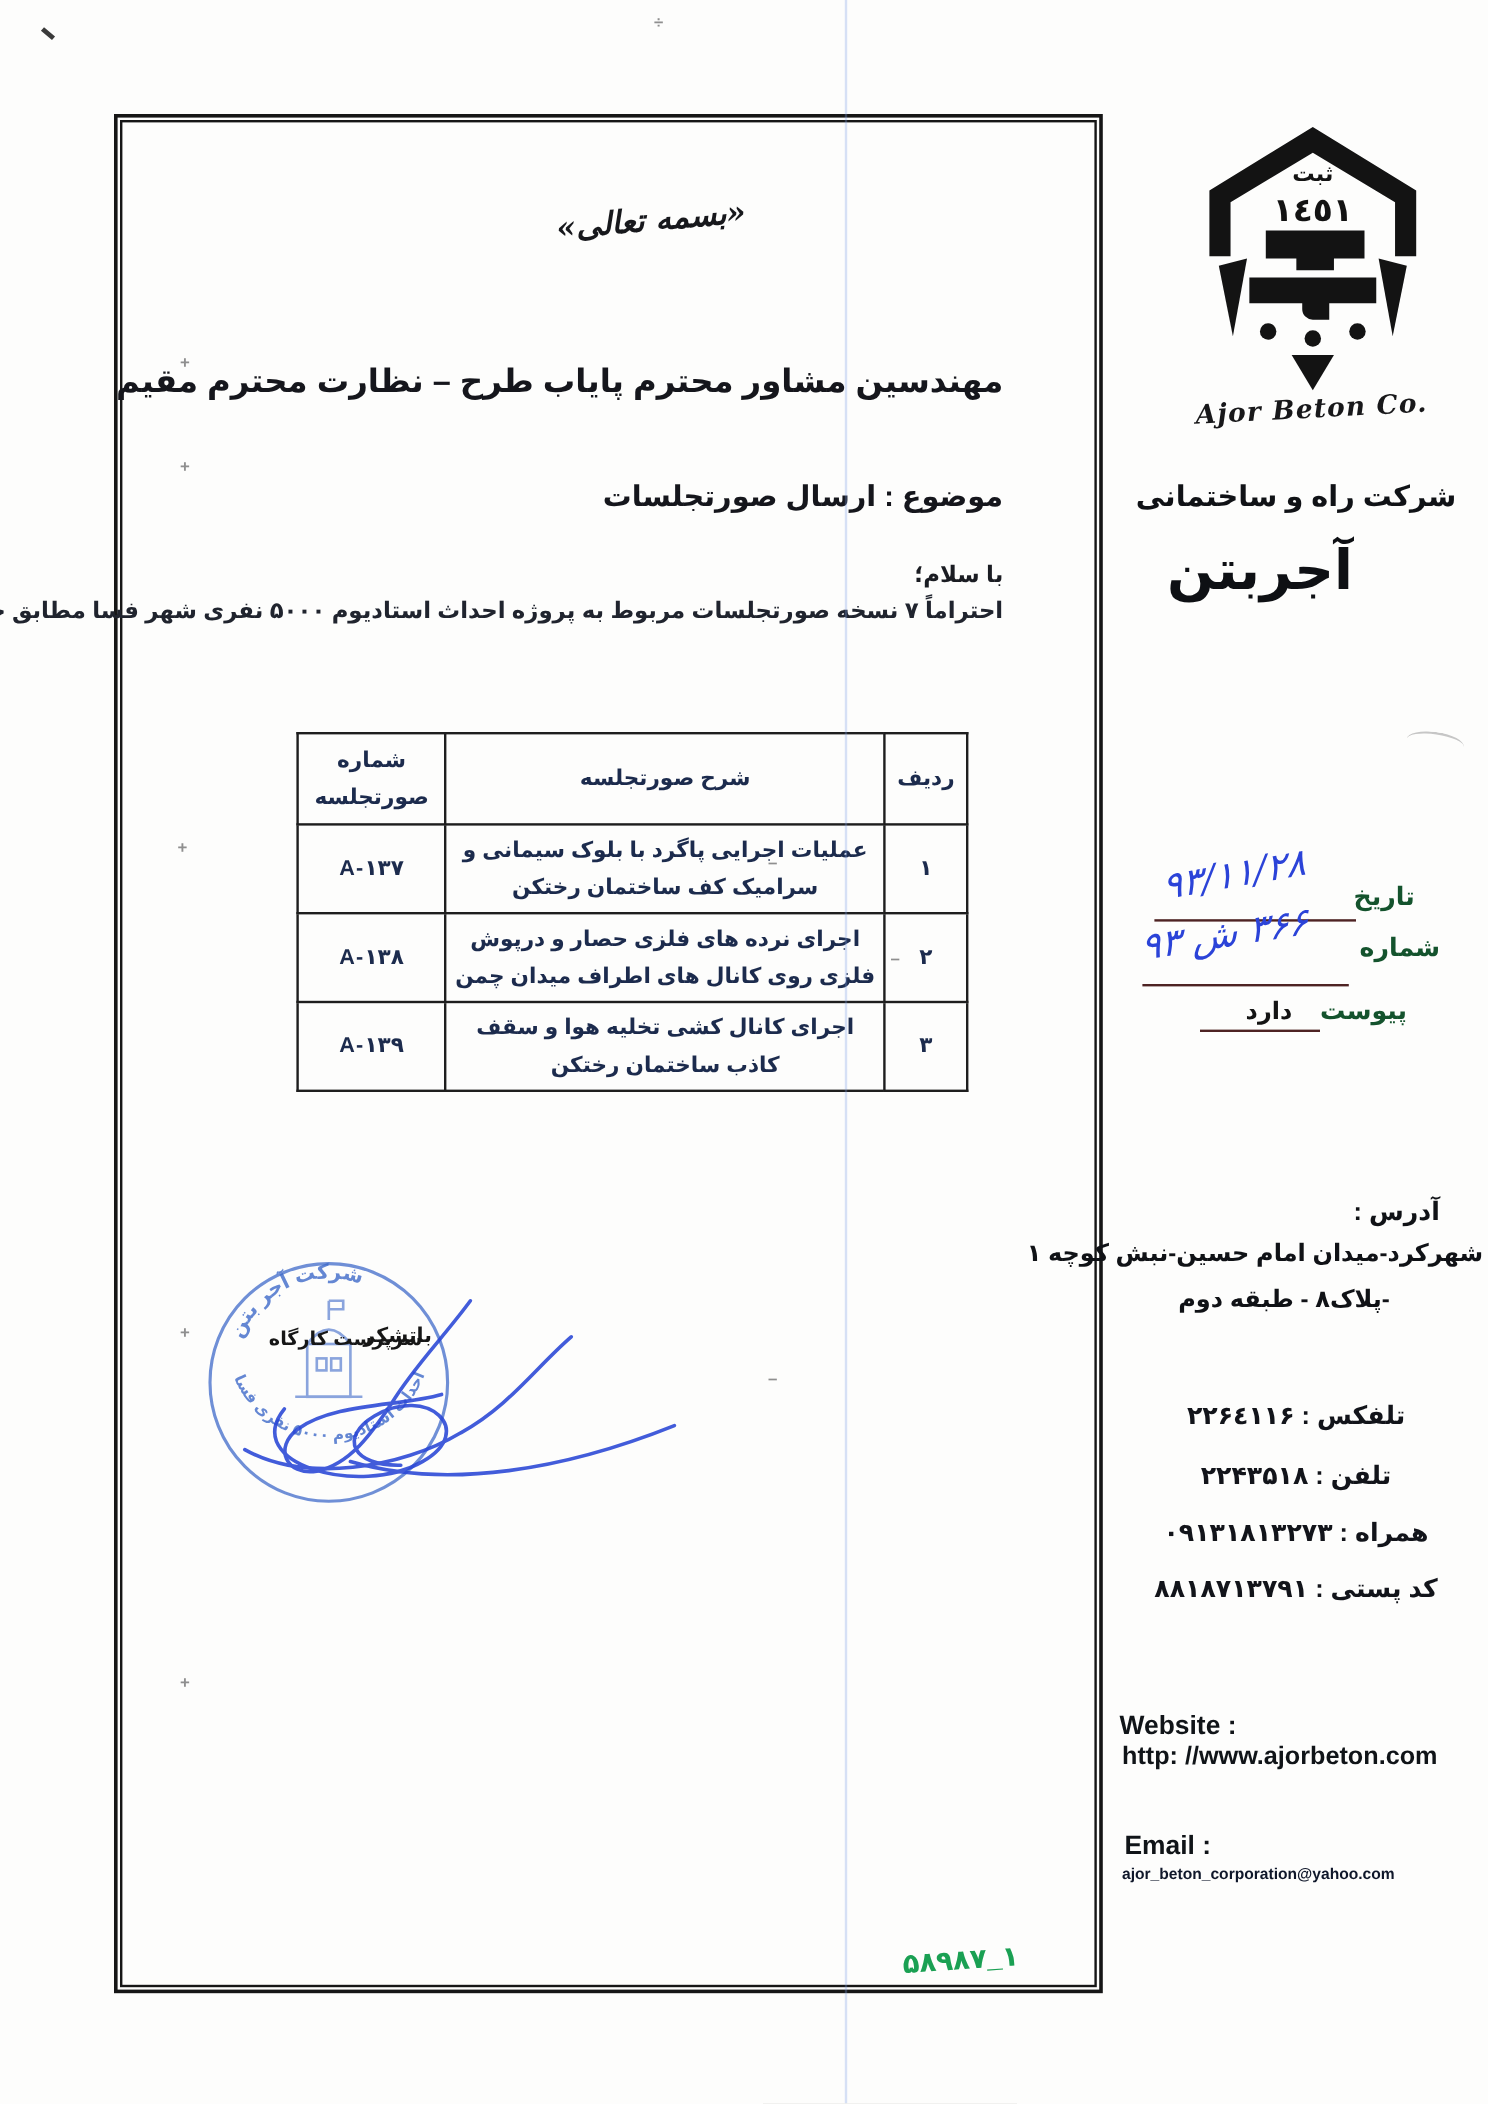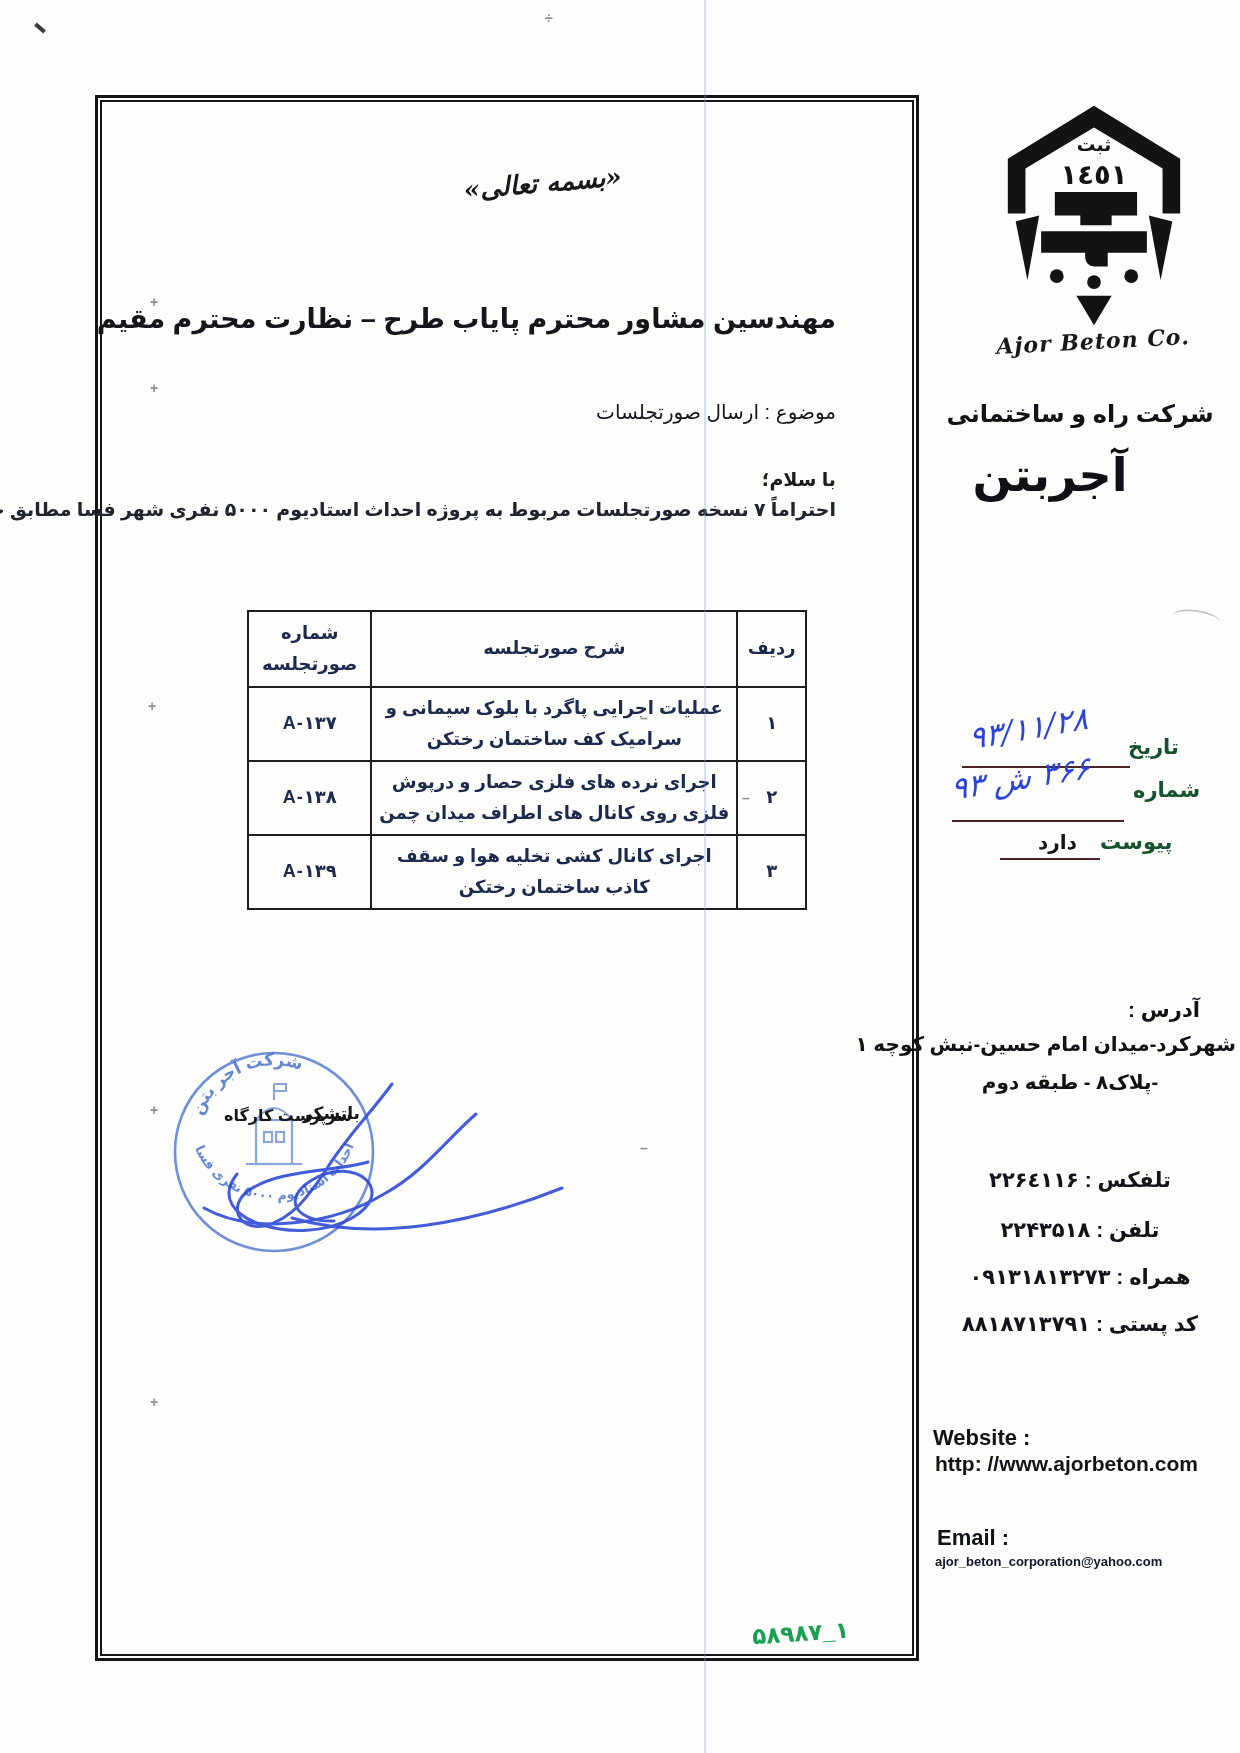--- a/index.html
+++ b/index.html
@@ -19,21 +19,21 @@
   .frame::after{content:"";position:absolute;inset:2px;border:2px solid #161616;}
 
   
   .fold{left:704px;top:0;width:2px;height:1753px;background:rgba(125,160,230,.30);z-index:60;pointer-events:none;}
 
   .bismillah{left:445px;top:168px;width:195px;text-align:center;
     font-family:"DejaVu Serif","Liberation Serif",serif;font-style:italic;font-weight:bold;
     font-size:26px;color:#17181c;transform:rotate(-5deg);}
 
   .recipient{right:404px;top:303px;font-size:27px;font-weight:bold;color:#15161c;}
-  .subject{right:404px;top:400px;font-size:20px;font-weight:normal;color:#15161c;}
+  .subject{right:404px;top:400px;font-size:24px;font-weight:bold;color:#15161c;}
   .salutation{right:404px;top:468px;font-size:19px;font-weight:bold;color:#1a1c22;}
   .body-line{right:404px;font-size:19px;font-weight:600;color:#20242e;}
   .b1{top:498px;} .b2{top:560px;}
 
   table.minutes{left:247px;top:610px;width:560px;border-collapse:collapse;direction:rtl;
     font-size:18px;font-weight:bold;color:#1c2b4d;position:absolute;table-layout:fixed;}
   table.minutes th,table.minutes td{border:2px solid #1e1e1e;text-align:center;vertical-align:middle;
     padding:2px 6px;line-height:1.75;}
   col.c-row{width:68px;} col.c-desc{width:362px;} col.c-num{width:122px;}
   tr.hdr{height:76px;} tr.r{height:74px;}

